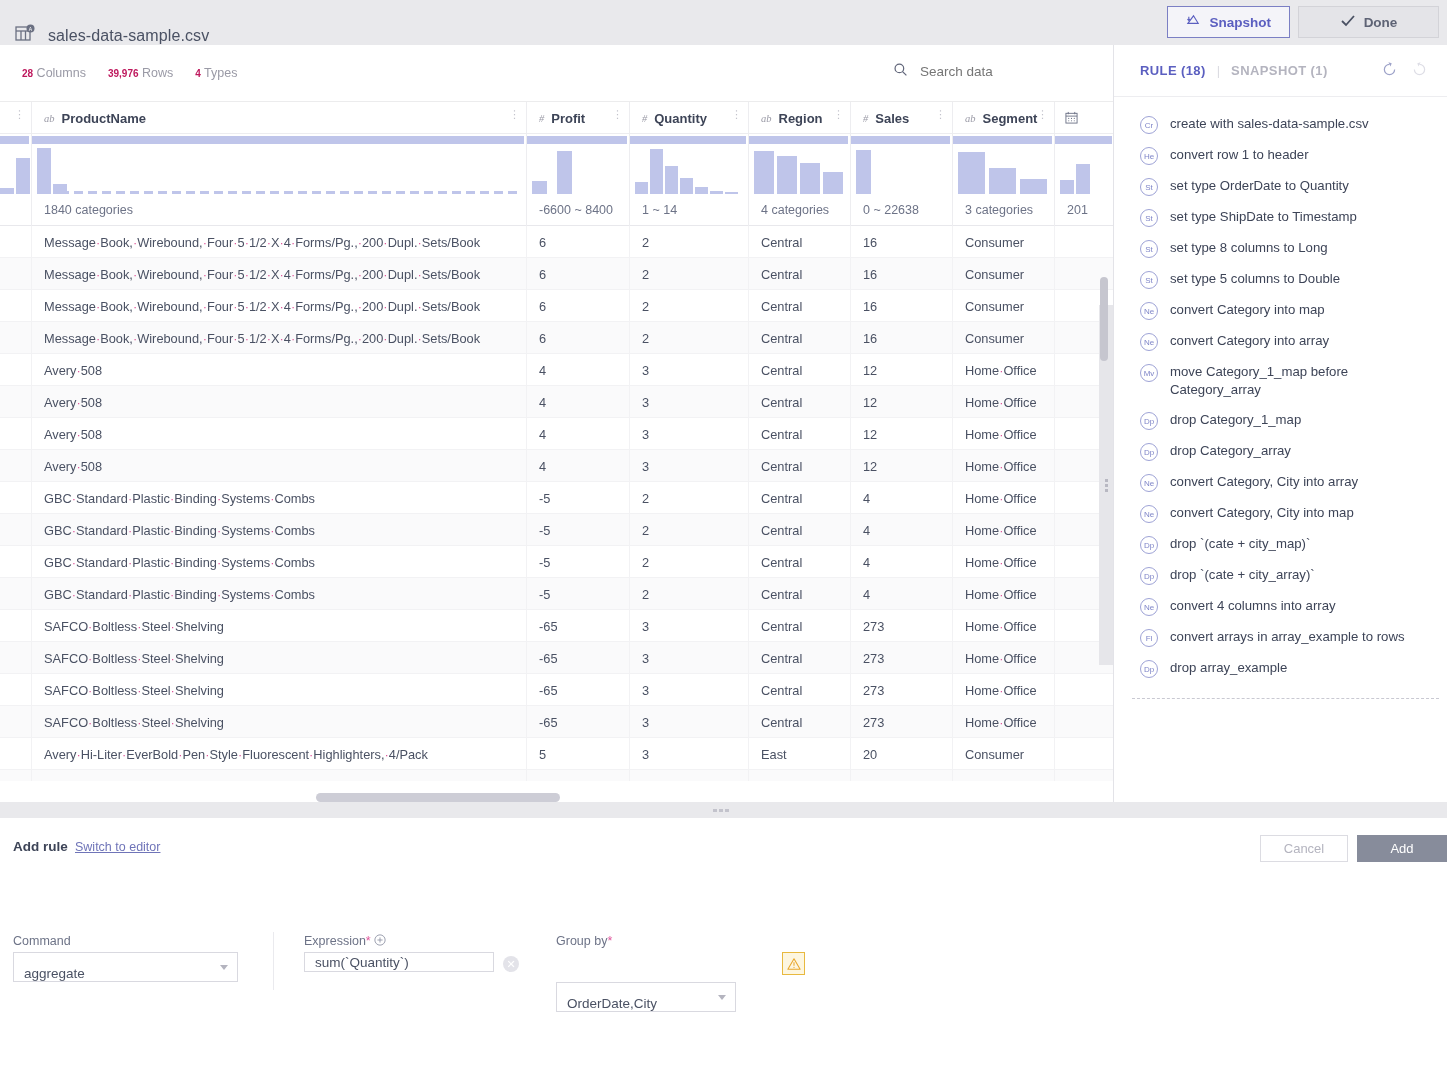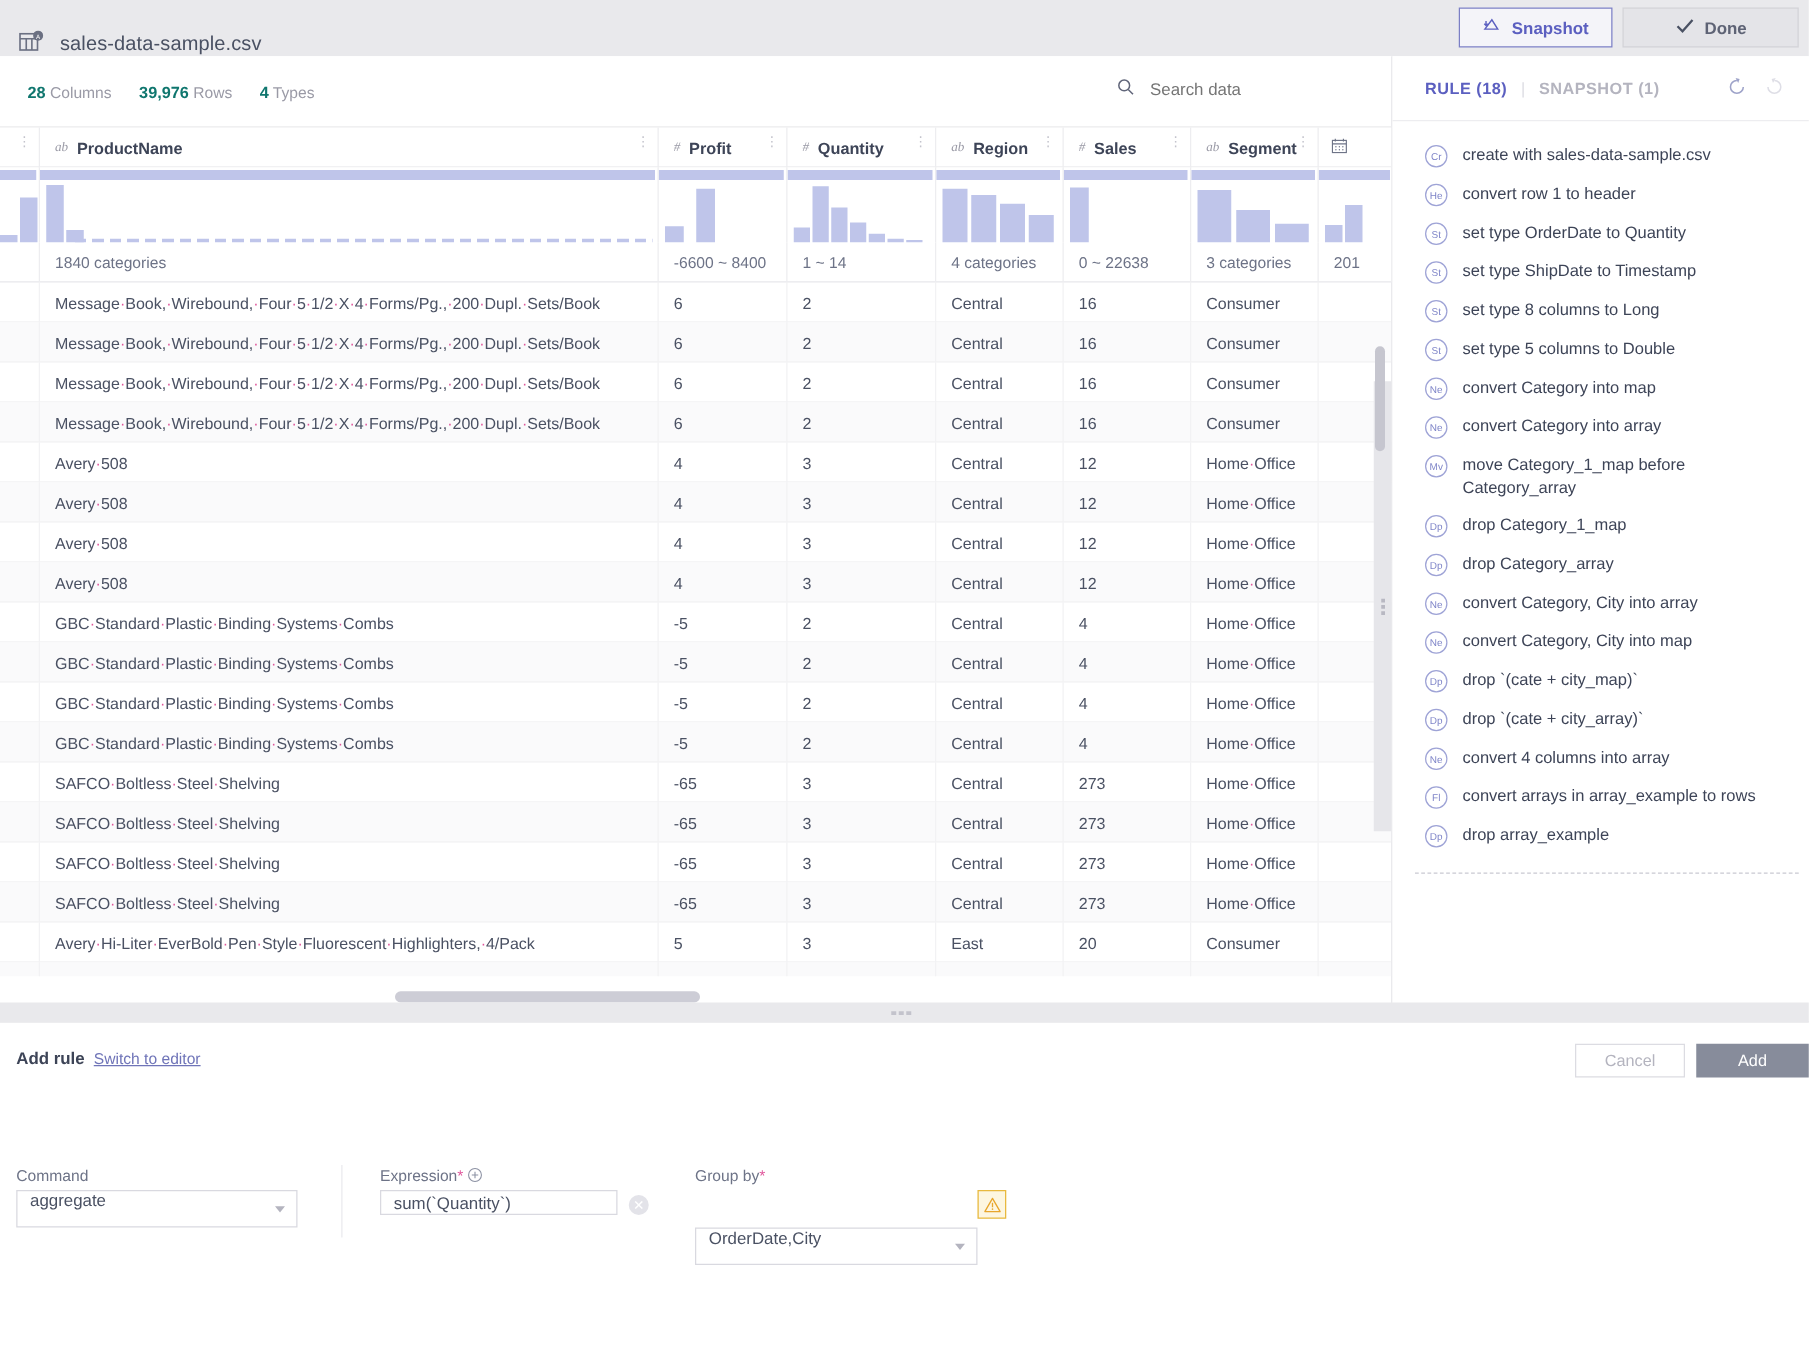--- a/index.html
+++ b/index.html
@@ -40,21 +40,21 @@
   #grid-panel {
     position: absolute; left: 0; top: 45px; width: 1114px; height: 772px;
     background: #fff; border-right: 1px solid #e3e3e8;
   }
   #grid-toolbar {
     height: 57px; display: flex; align-items: center;
     border-bottom: 1px solid #ececed; position: relative;
   }
   .stat { margin-left: 22px; font-size: 12.5px; color: #9a9aa6; white-space: nowrap;}
   .stat:first-child { margin-left: 22px; }
-  .stat b { color: #0f766e; font-weight: bold; font-size: 13px; }
+  .stat b { color: #be185d; font-weight: bold; font-size: 10px; }
   #search-wrap {
     position: absolute; left: 893px; top: 17px;
     display: flex; align-items: center; gap: 10px;
   }
   #search-input {
     border: none; outline: none; font-size: 13.5px; color: #9a9aa6;
     width: 180px; background: transparent; font-family: "Liberation Sans", sans-serif;
   }
 
   
@@ -203,21 +203,21 @@
     cursor: pointer; font-family: "Liberation Sans", sans-serif;
   }
   #addrule .fields { position: relative; }
   .field-label {
     position: absolute; font-size: 12.5px; color: #6d7387; top: 58px;
   }
   .req { color: #e0559b; }
   .ctrl { position: absolute; top: 76px; }
   .select-box {
     height: 30px; border: 1px solid #d9d9e0; background: #fff;
-    display: flex; align-items: flex-start; padding: 0 24px 0 10px;
+    display: flex; align-items: flex-end; padding: 0 24px 0 10px;
     font-size: 13.5px; color: #4a5163; position: relative; cursor: pointer;
   }
   .select-box .caret {
     position: absolute; right: 9px; top: 12px;
     border-left: 4px solid transparent; border-right: 4px solid transparent;
     border-top: 5px solid #b4b4bf;
   }
   .text-box {
     height: 20px; border: 1px solid #d9d9e0; background: #fff;
     display: flex; align-items: center; padding: 0 10px;
@@ -765,21 +765,21 @@
       </span>
     </span>
     <div class="text-box ctrl" style="left:304px; width:190px">
       <span>sum(`Quantity`)</span>
     </div>
     <span id="clear-expr-icon">✕</span>
 
     <span class="field-label" style="left:556px">
       <span>Group by</span><span class="req">*</span>
     </span>
-    <div class="select-box ctrl" style="left:556px; width:226px">
+    <div class="select-box ctrl" style="left:556px; width:180px">
       <span>OrderDate,City</span>
       <span class="caret"></span>
     </div>
 
     <div id="warning-icon-box">
       <svg width="14" height="14" viewBox="0 0 16 16">
         <path d="M8 2 L15 14 L1 14 Z" fill="none" stroke="#e8a62c" stroke-width="1.2" stroke-linejoin="round"></path>
         <line x1="8" y1="6" x2="8" y2="10" stroke="#e8a62c" stroke-width="1.2"></line>
         <circle cx="8" cy="11.8" r=".75" fill="#e8a62c"></circle>
       </svg>

